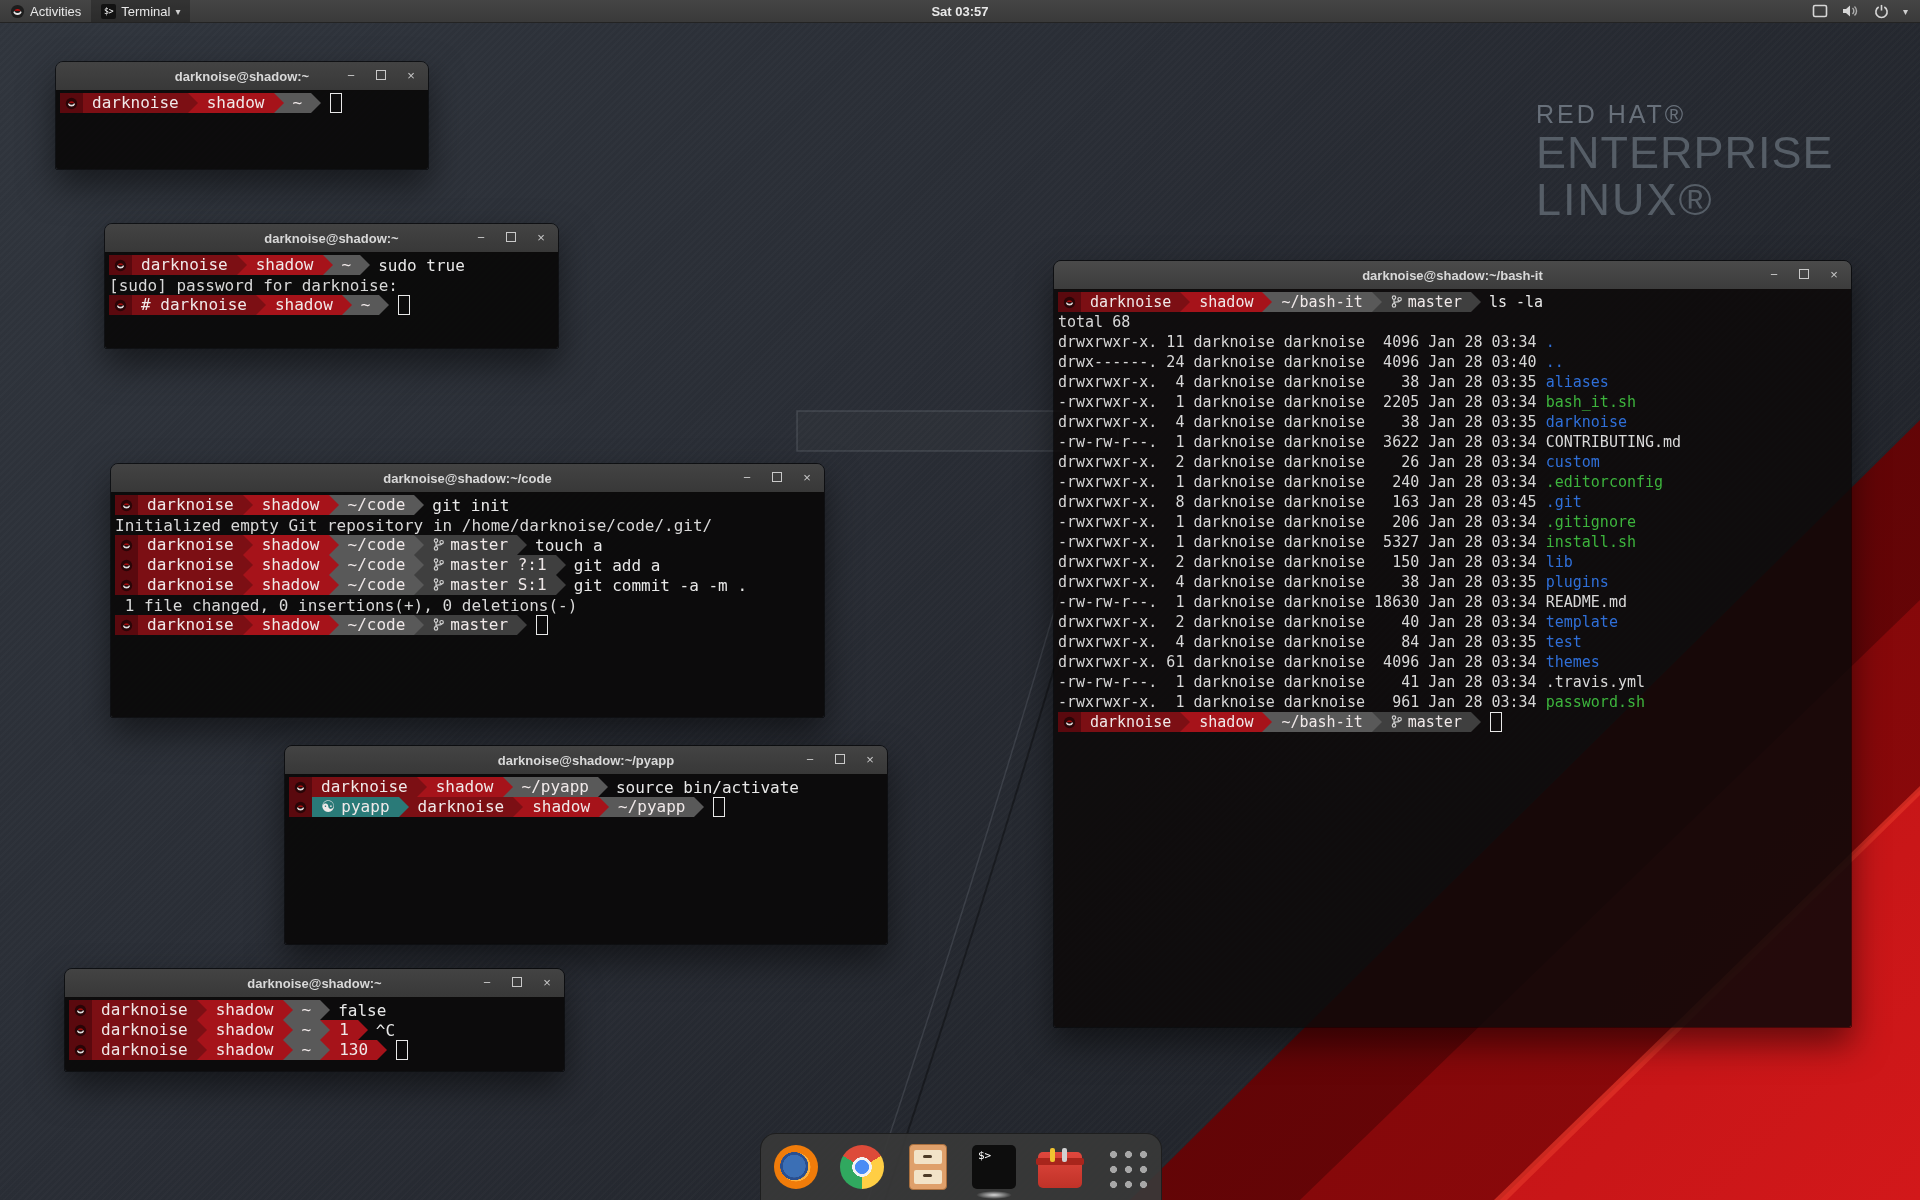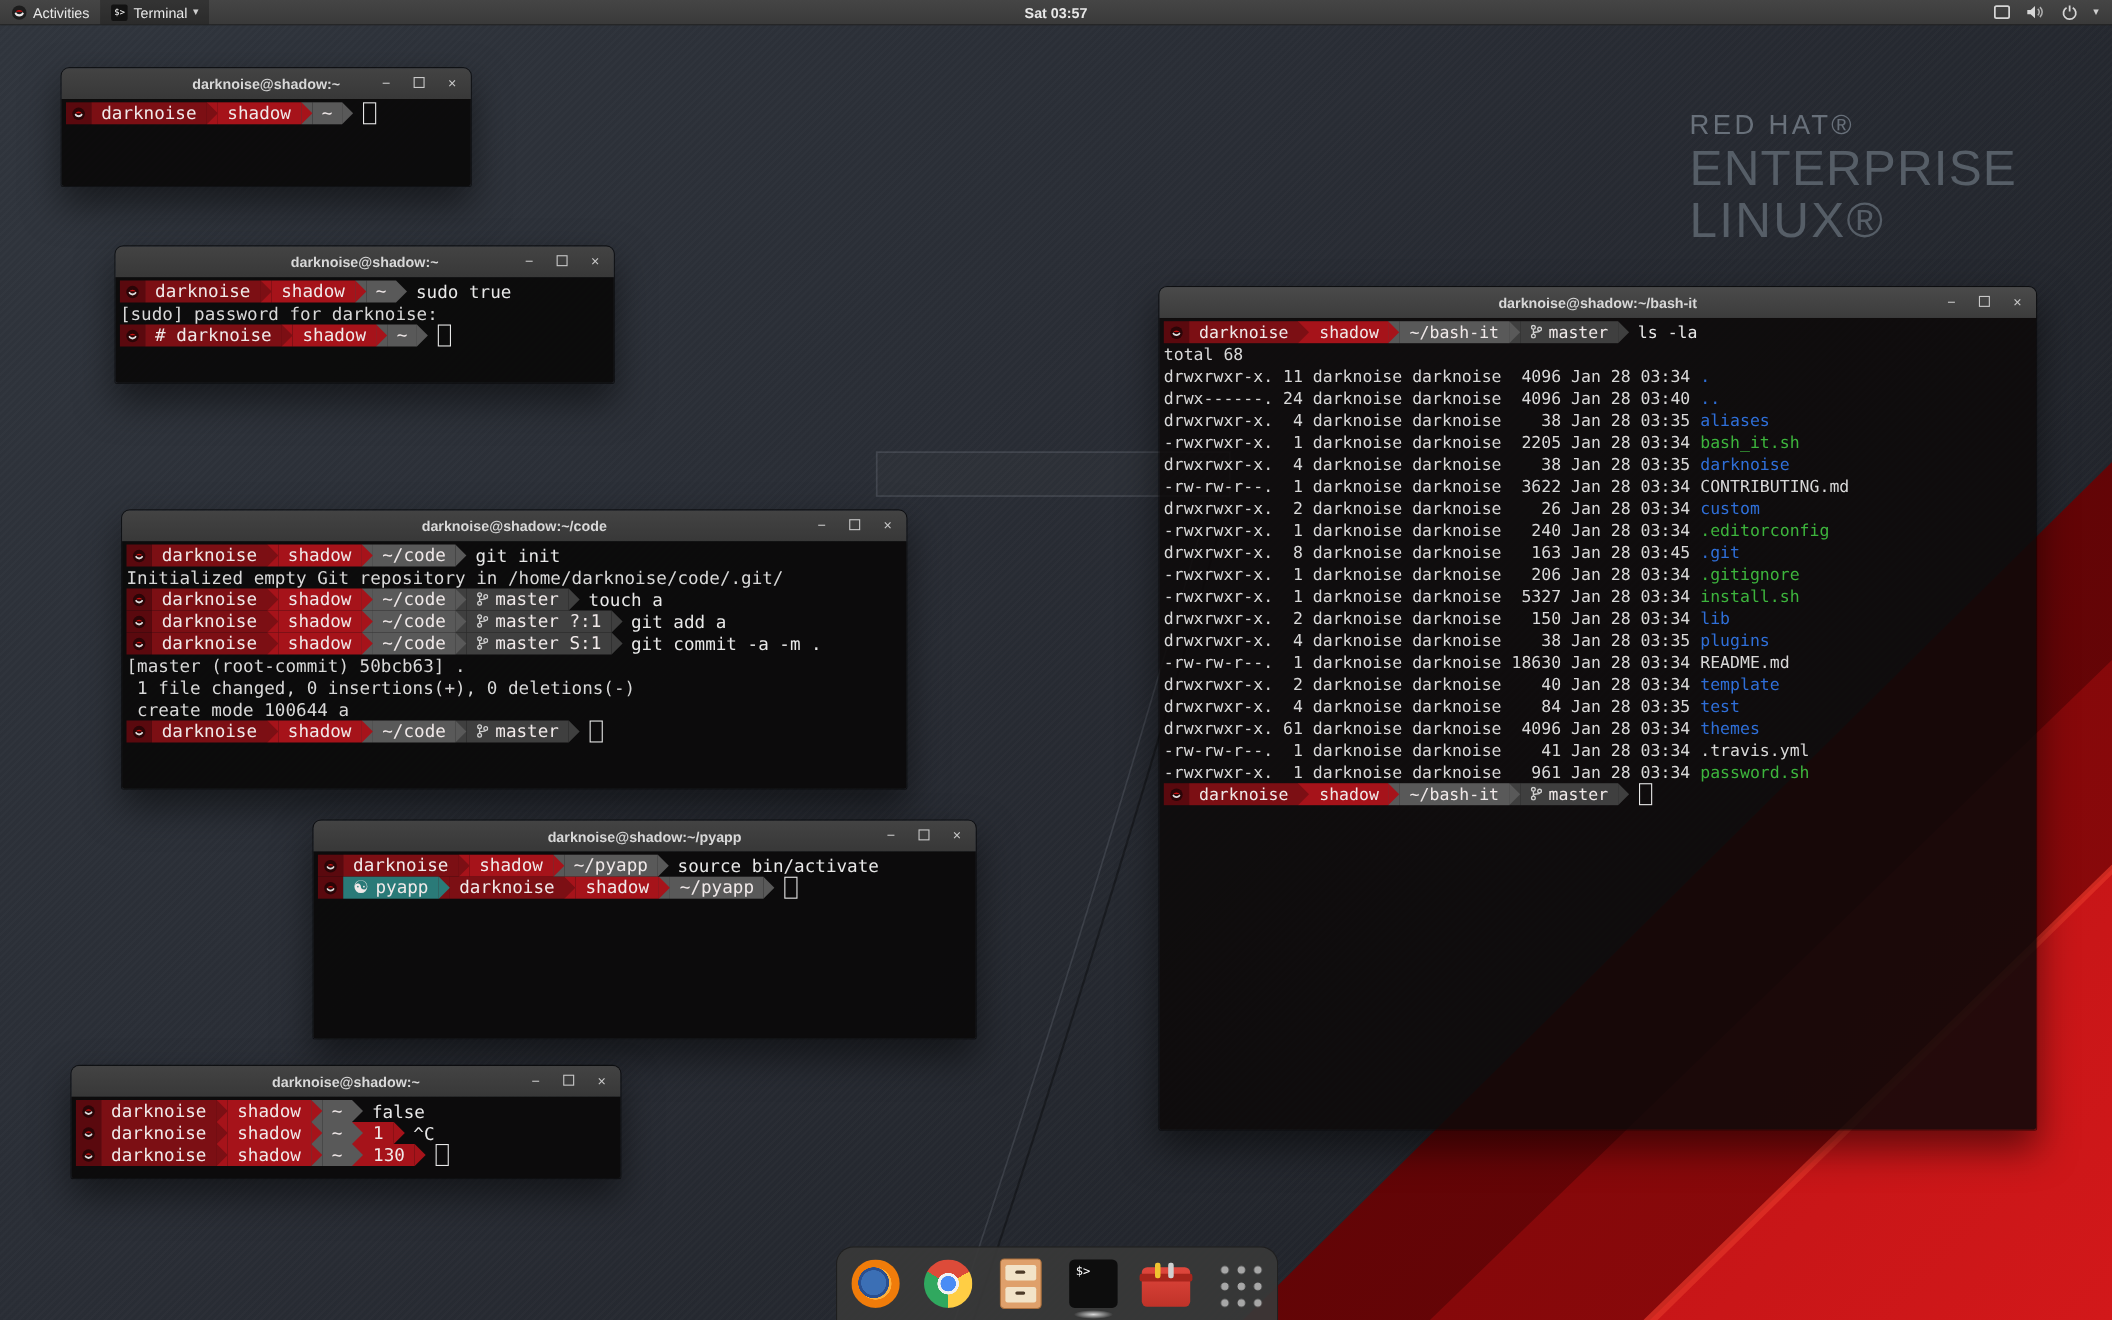--- a/index.html
+++ b/index.html
@@ -245,23 +245,21 @@
         <div class="tline"><span class="seg s-icon" style="background: rgb(90, 9, 14);"><svg width="13" height="13" viewBox="0 0 16 16">
               <circle cx="8" cy="8" r="7" fill="#2a0507"></circle>
               <path d="M3.5,8.6 a4.8,4.8 0 0 0 9,0 l-1.4,-1 a3.4,3.4 0 0 1 -6.2,0 z" fill="#dcdcdc"></path>
               <path d="M4.6,7.2 a3.6,2.6 0 0 1 6.8,0 z" fill="#c11"></path>
             </svg></span><span class="seg s-user" style="background: rgb(124, 15, 20);">darknoise</span><span class="sep" style="border-left-color: rgb(124, 15, 20); background: rgb(166, 19, 26);"></span><span class="seg s-host" style="background: rgb(166, 19, 26);">shadow</span><span class="sep" style="border-left-color: rgb(166, 19, 26); background: rgb(89, 89, 89);"></span><span class="seg s-path" style="background: rgb(89, 89, 89);">~/code</span><span class="sep" style="border-left-color: rgb(89, 89, 89); background: rgb(63, 63, 63);"></span><span class="seg s-git" style="background: rgb(63, 63, 63);"><svg class="gitglyph" width="11" height="13" viewBox="0 0 11 13">
               <circle cx="3" cy="2.6" r="1.7" fill="none" stroke="#d0d0d0" stroke-width="1.2"></circle>
               <circle cx="3" cy="10.4" r="1.7" fill="none" stroke="#d0d0d0" stroke-width="1.2"></circle>
               <circle cx="8.6" cy="4.2" r="1.7" fill="none" stroke="#d0d0d0" stroke-width="1.2"></circle>
               <path d="M3,4.3 V8.7 M3,8 C3,6 8.6,7.6 8.6,5.9" fill="none" stroke="#d0d0d0" stroke-width="1.2"></path>
             </svg>master S:1</span><span class="sep" style="border-left-color: rgb(63, 63, 63); background: transparent;"></span><span class="cmd">git commit -a -m .</span></div>
-        <div class="tline"><span class="out">[master (root-commit) 50bcb63] .</span></div>
         <div class="tline"><span class="out"> 1 file changed, 0 insertions(+), 0 deletions(-)</span></div>
-        <div class="tline"><span class="out"> create mode 100644 a</span></div>
         <div class="tline"><span class="seg s-icon" style="background: rgb(90, 9, 14);"><svg width="13" height="13" viewBox="0 0 16 16">
               <circle cx="8" cy="8" r="7" fill="#2a0507"></circle>
               <path d="M3.5,8.6 a4.8,4.8 0 0 0 9,0 l-1.4,-1 a3.4,3.4 0 0 1 -6.2,0 z" fill="#dcdcdc"></path>
               <path d="M4.6,7.2 a3.6,2.6 0 0 1 6.8,0 z" fill="#c11"></path>
             </svg></span><span class="seg s-user" style="background: rgb(124, 15, 20);">darknoise</span><span class="sep" style="border-left-color: rgb(124, 15, 20); background: rgb(166, 19, 26);"></span><span class="seg s-host" style="background: rgb(166, 19, 26);">shadow</span><span class="sep" style="border-left-color: rgb(166, 19, 26); background: rgb(89, 89, 89);"></span><span class="seg s-path" style="background: rgb(89, 89, 89);">~/code</span><span class="sep" style="border-left-color: rgb(89, 89, 89); background: rgb(63, 63, 63);"></span><span class="seg s-git" style="background: rgb(63, 63, 63);"><svg class="gitglyph" width="11" height="13" viewBox="0 0 11 13">
               <circle cx="3" cy="2.6" r="1.7" fill="none" stroke="#d0d0d0" stroke-width="1.2"></circle>
               <circle cx="3" cy="10.4" r="1.7" fill="none" stroke="#d0d0d0" stroke-width="1.2"></circle>
               <circle cx="8.6" cy="4.2" r="1.7" fill="none" stroke="#d0d0d0" stroke-width="1.2"></circle>
               <path d="M3,4.3 V8.7 M3,8 C3,6 8.6,7.6 8.6,5.9" fill="none" stroke="#d0d0d0" stroke-width="1.2"></path>
             </svg>master</span><span class="sep" style="border-left-color: rgb(63, 63, 63); background: transparent;"></span><span class="cursor"></span></div>

